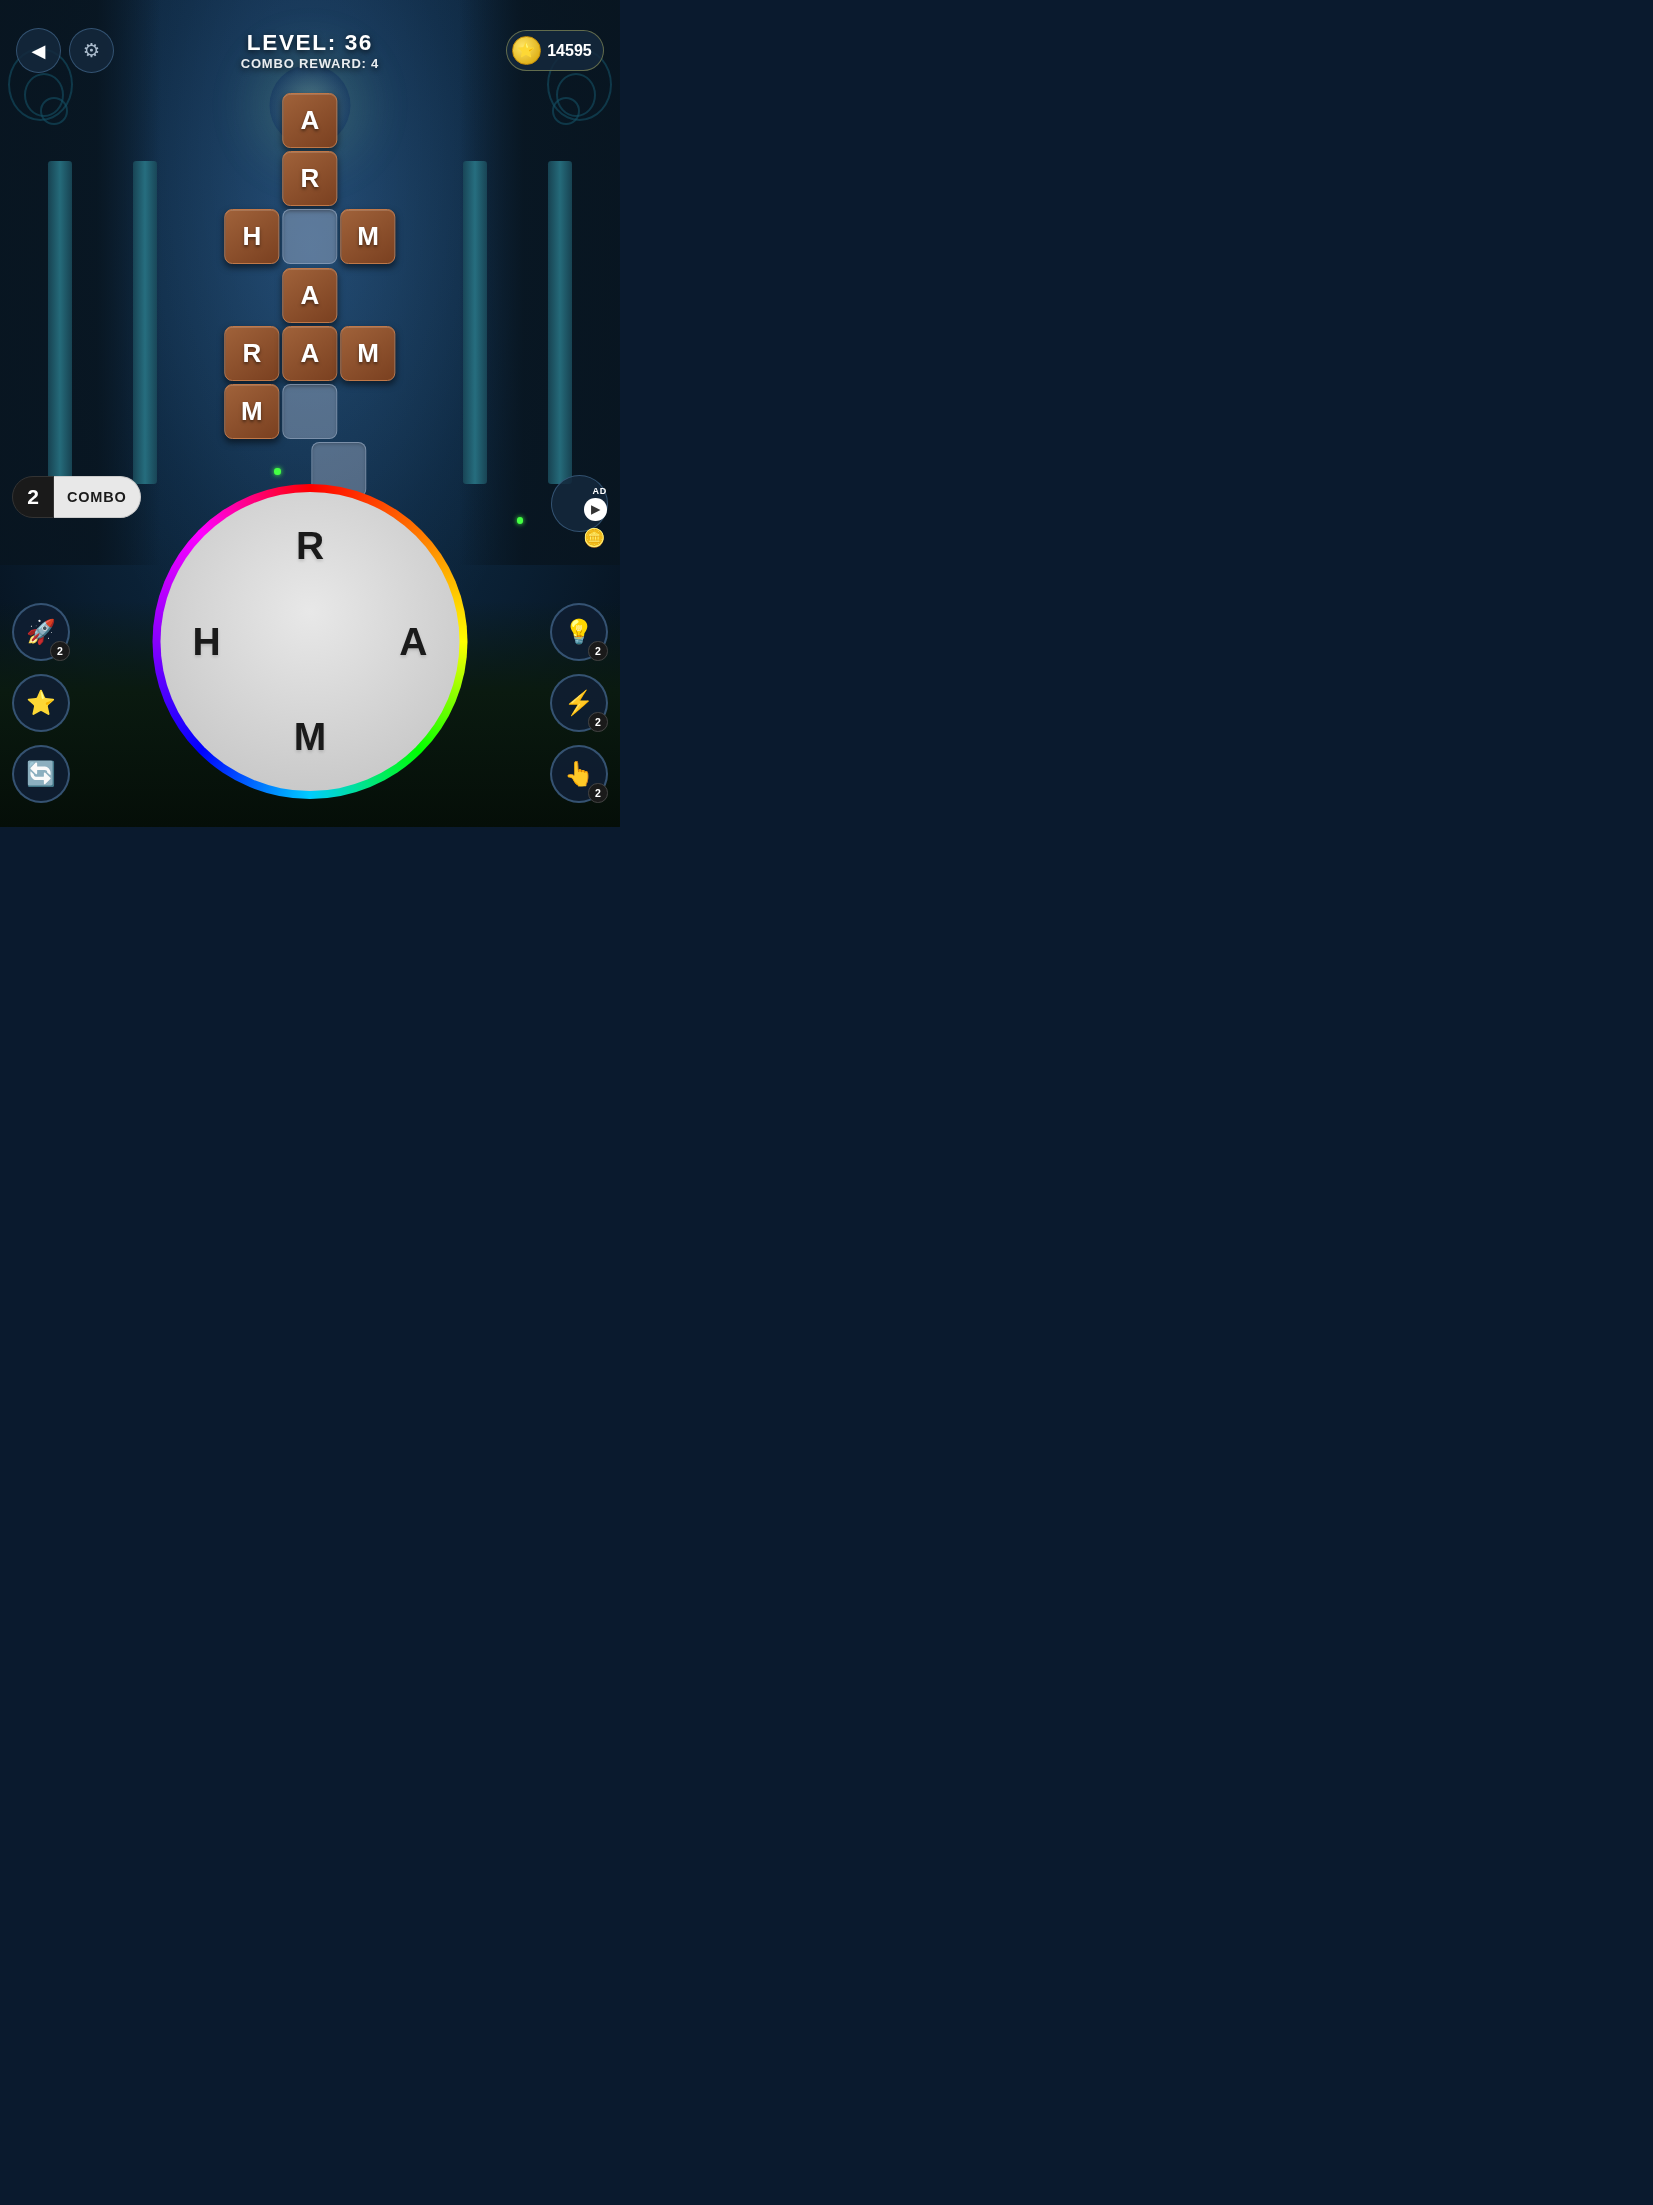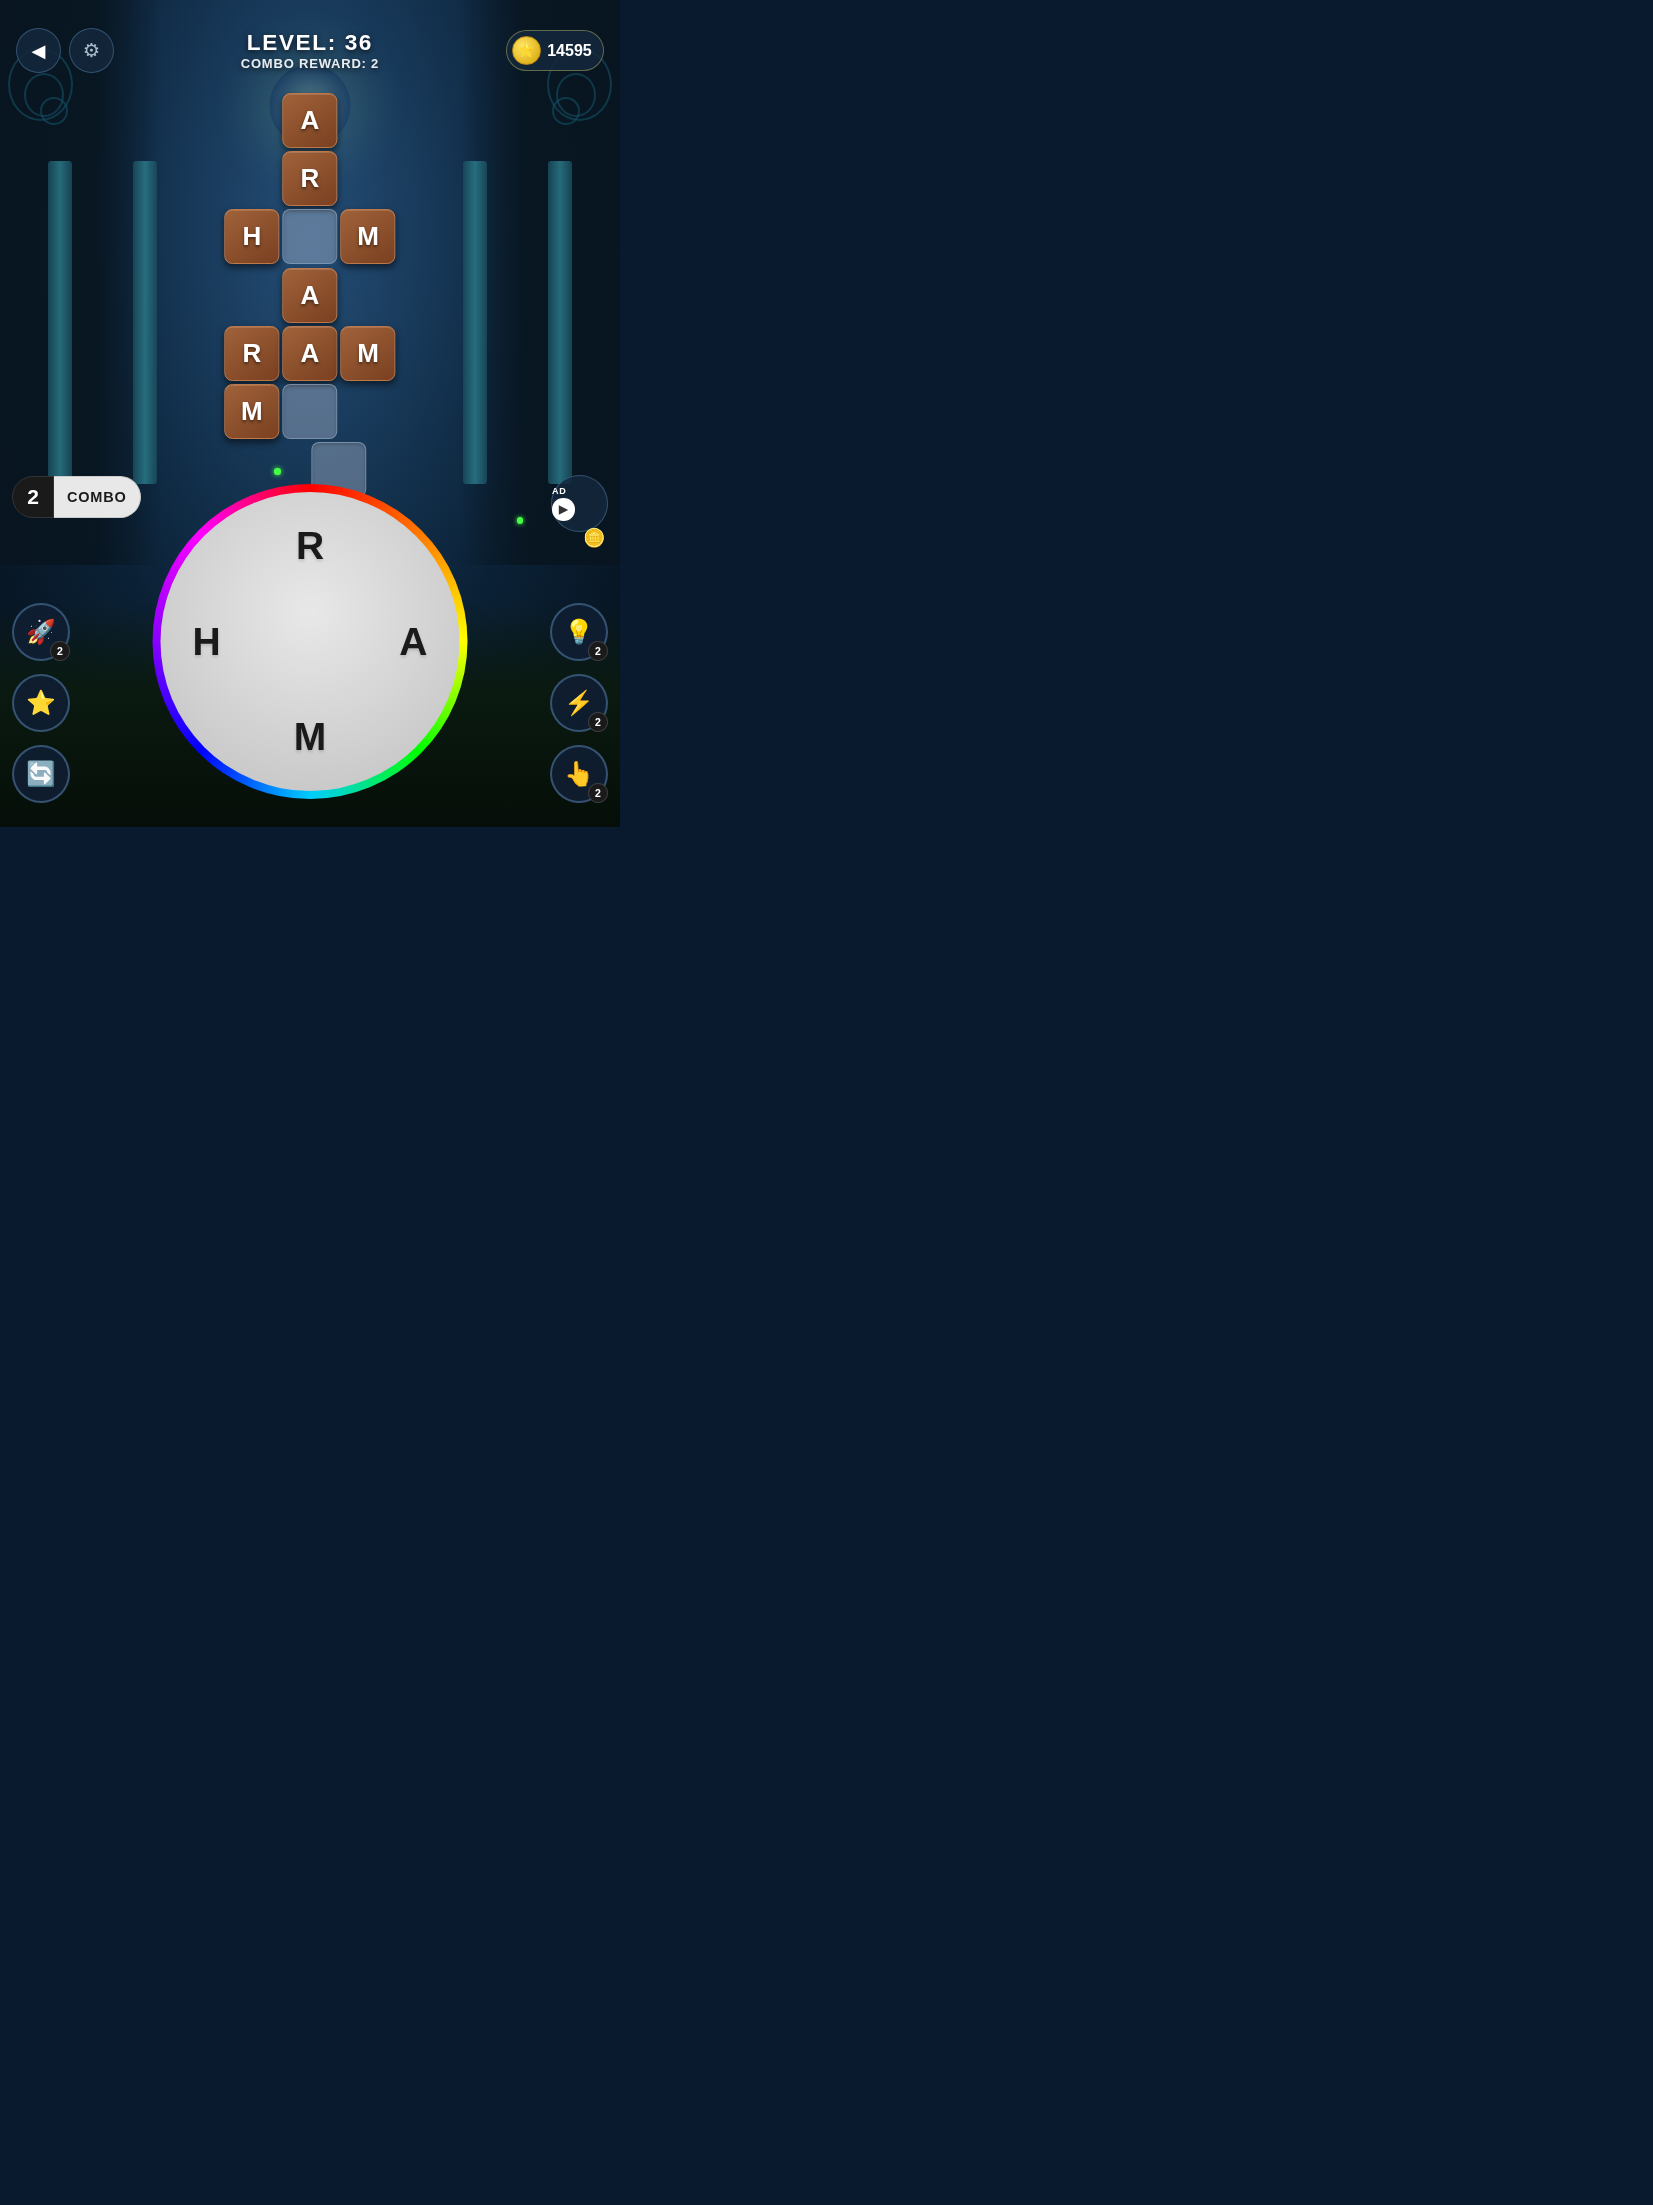--- a/index.html
+++ b/index.html
@@ -255,21 +255,21 @@
       right: 12px;
       top: 475px;
       z-index: 10;
       width: 57px;
       height: 57px;
       border-radius: 50%;
       background: rgba(20,40,60,0.85);
       border: 1.6px solid rgba(100,150,200,0.4);
       display: flex;
       flex-direction: column;
-      align-items: flex-start;
+      align-items: flex-end;
       justify-content: center;
       cursor: pointer;
       color: white;
       font-size: 8px;
       font-weight: 700;
       gap: 1.6px;
     }
 
     .ad-label {
       font-size: 9px;
@@ -455,21 +455,21 @@
     <div class="header-btn">
       <span>◀</span>
     </div>
     <div class="header-btn">
       <span class="gear-shape">⚙</span>
     </div>
   </div>
 
   <div class="header-center">
     <div class="level-title">LEVEL: 36</div>
-    <div class="combo-reward">COMBO REWARD: 2</div>
+    <div class="combo-reward">COMBO REWARD: 4</div>
   </div>
 
   <div class="coins-display">
     <div class="coin-icon">⭐</div>
     <span>14595</span>
   </div>
 </div>
 
 <div class="game-board">
 

